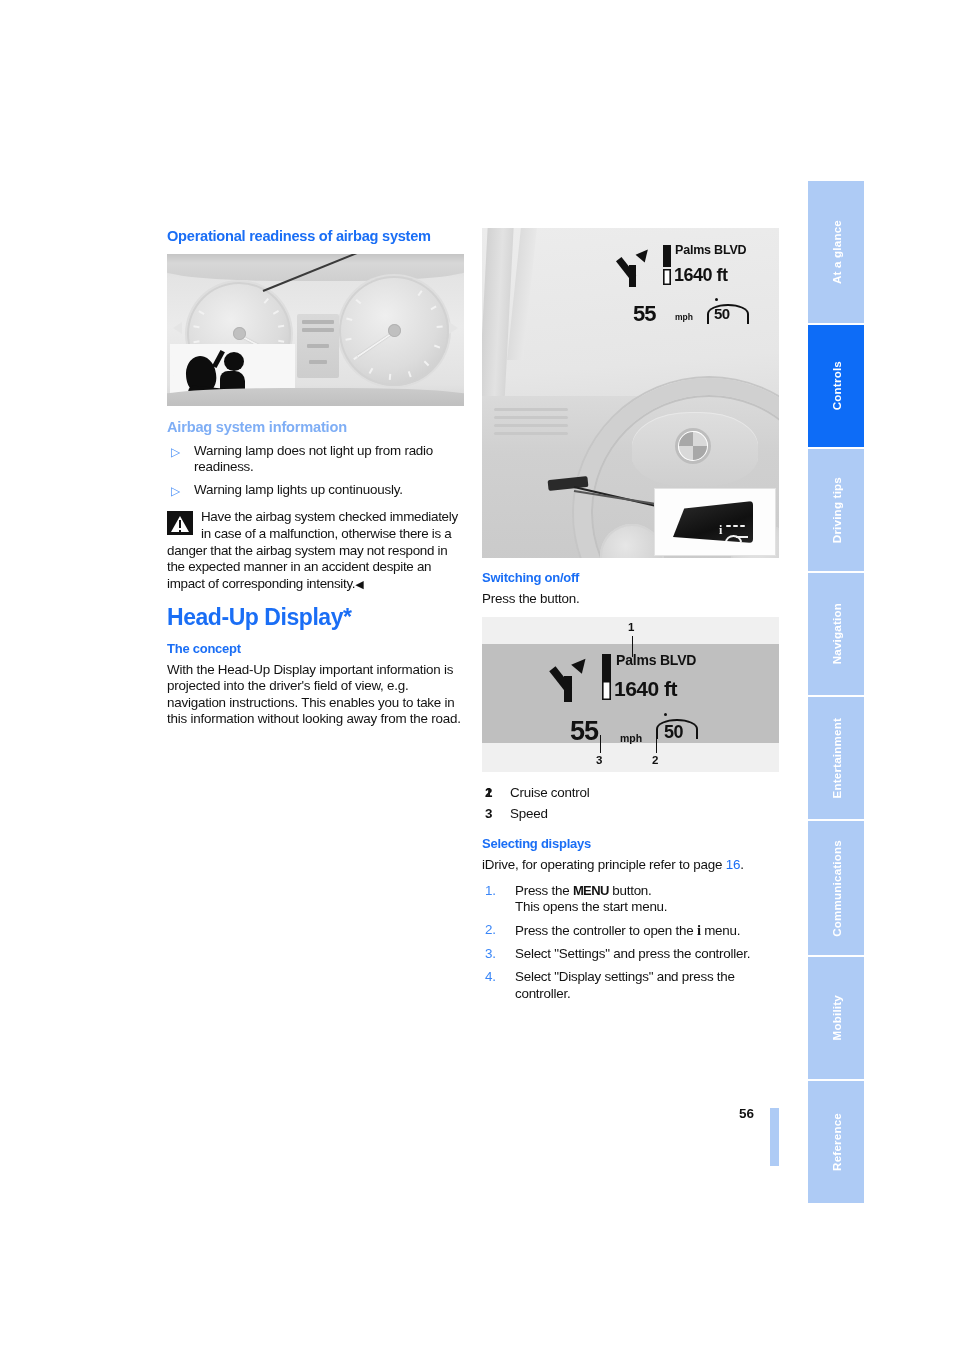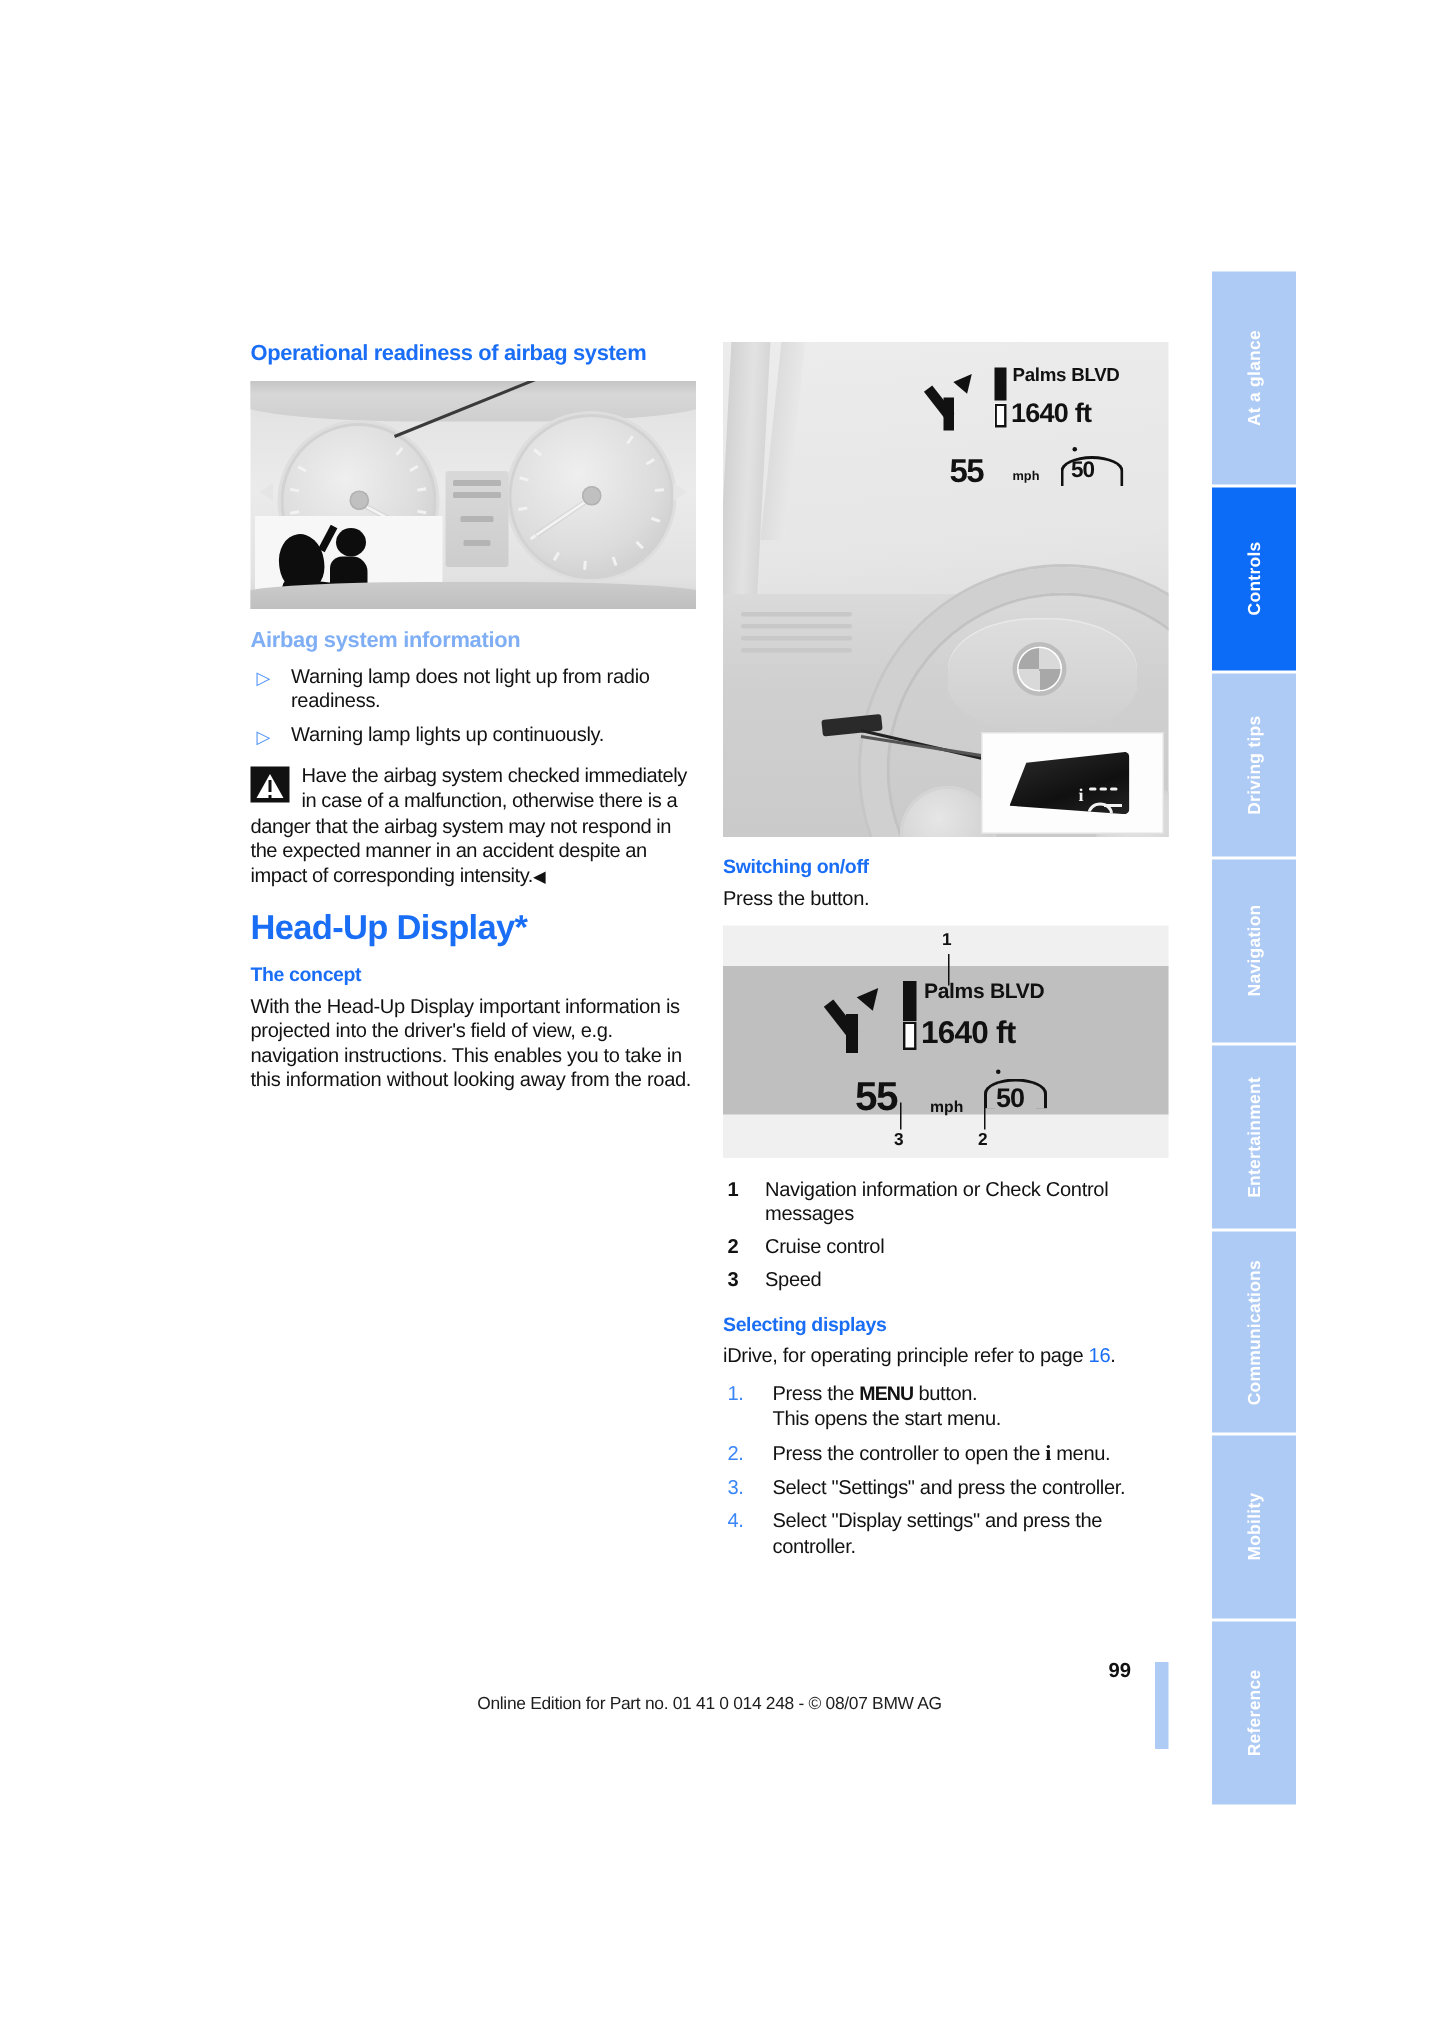--- a/index.html
+++ b/index.html
@@ -947,21 +947,20 @@
 
       <div class="cal-line" style="left:174px; top:118px; height:18px;"></div>
       <div class="cal-num" style="left:170px; top:137px;">2</div>
 
       <div class="code"></div>
     </div>
 
     <ol class="legend">
       <li>
         <span class="num">1</span>
-        <span>Navigation information or Check Control messages</span>
       </li>
       <li>
         <span class="num">2</span>
         <span>Cruise control</span>
       </li>
       <li>
         <span class="num">3</span>
         <span>Speed</span>
       </li>
     </ol>
@@ -1012,18 +1011,17 @@
     </div>
     <div class="tab" style="top:776px; height:122px;">
       <span>Mobility</span>
     </div>
     <div class="tab" style="top:900px; height:122px;">
       <span>Reference</span>
     </div>
   </div>
 
   <div id="footer">
-    <div id="page-number">99</div>
-    <div id="edition">Online Edition for Part no. 01 41 0 014 248 - © 08/07 BMW AG</div>
+    <div id="page-number">56</div>
     <div id="footer-bar"></div>
   </div>
 
 </div>
 
 </body></html>

